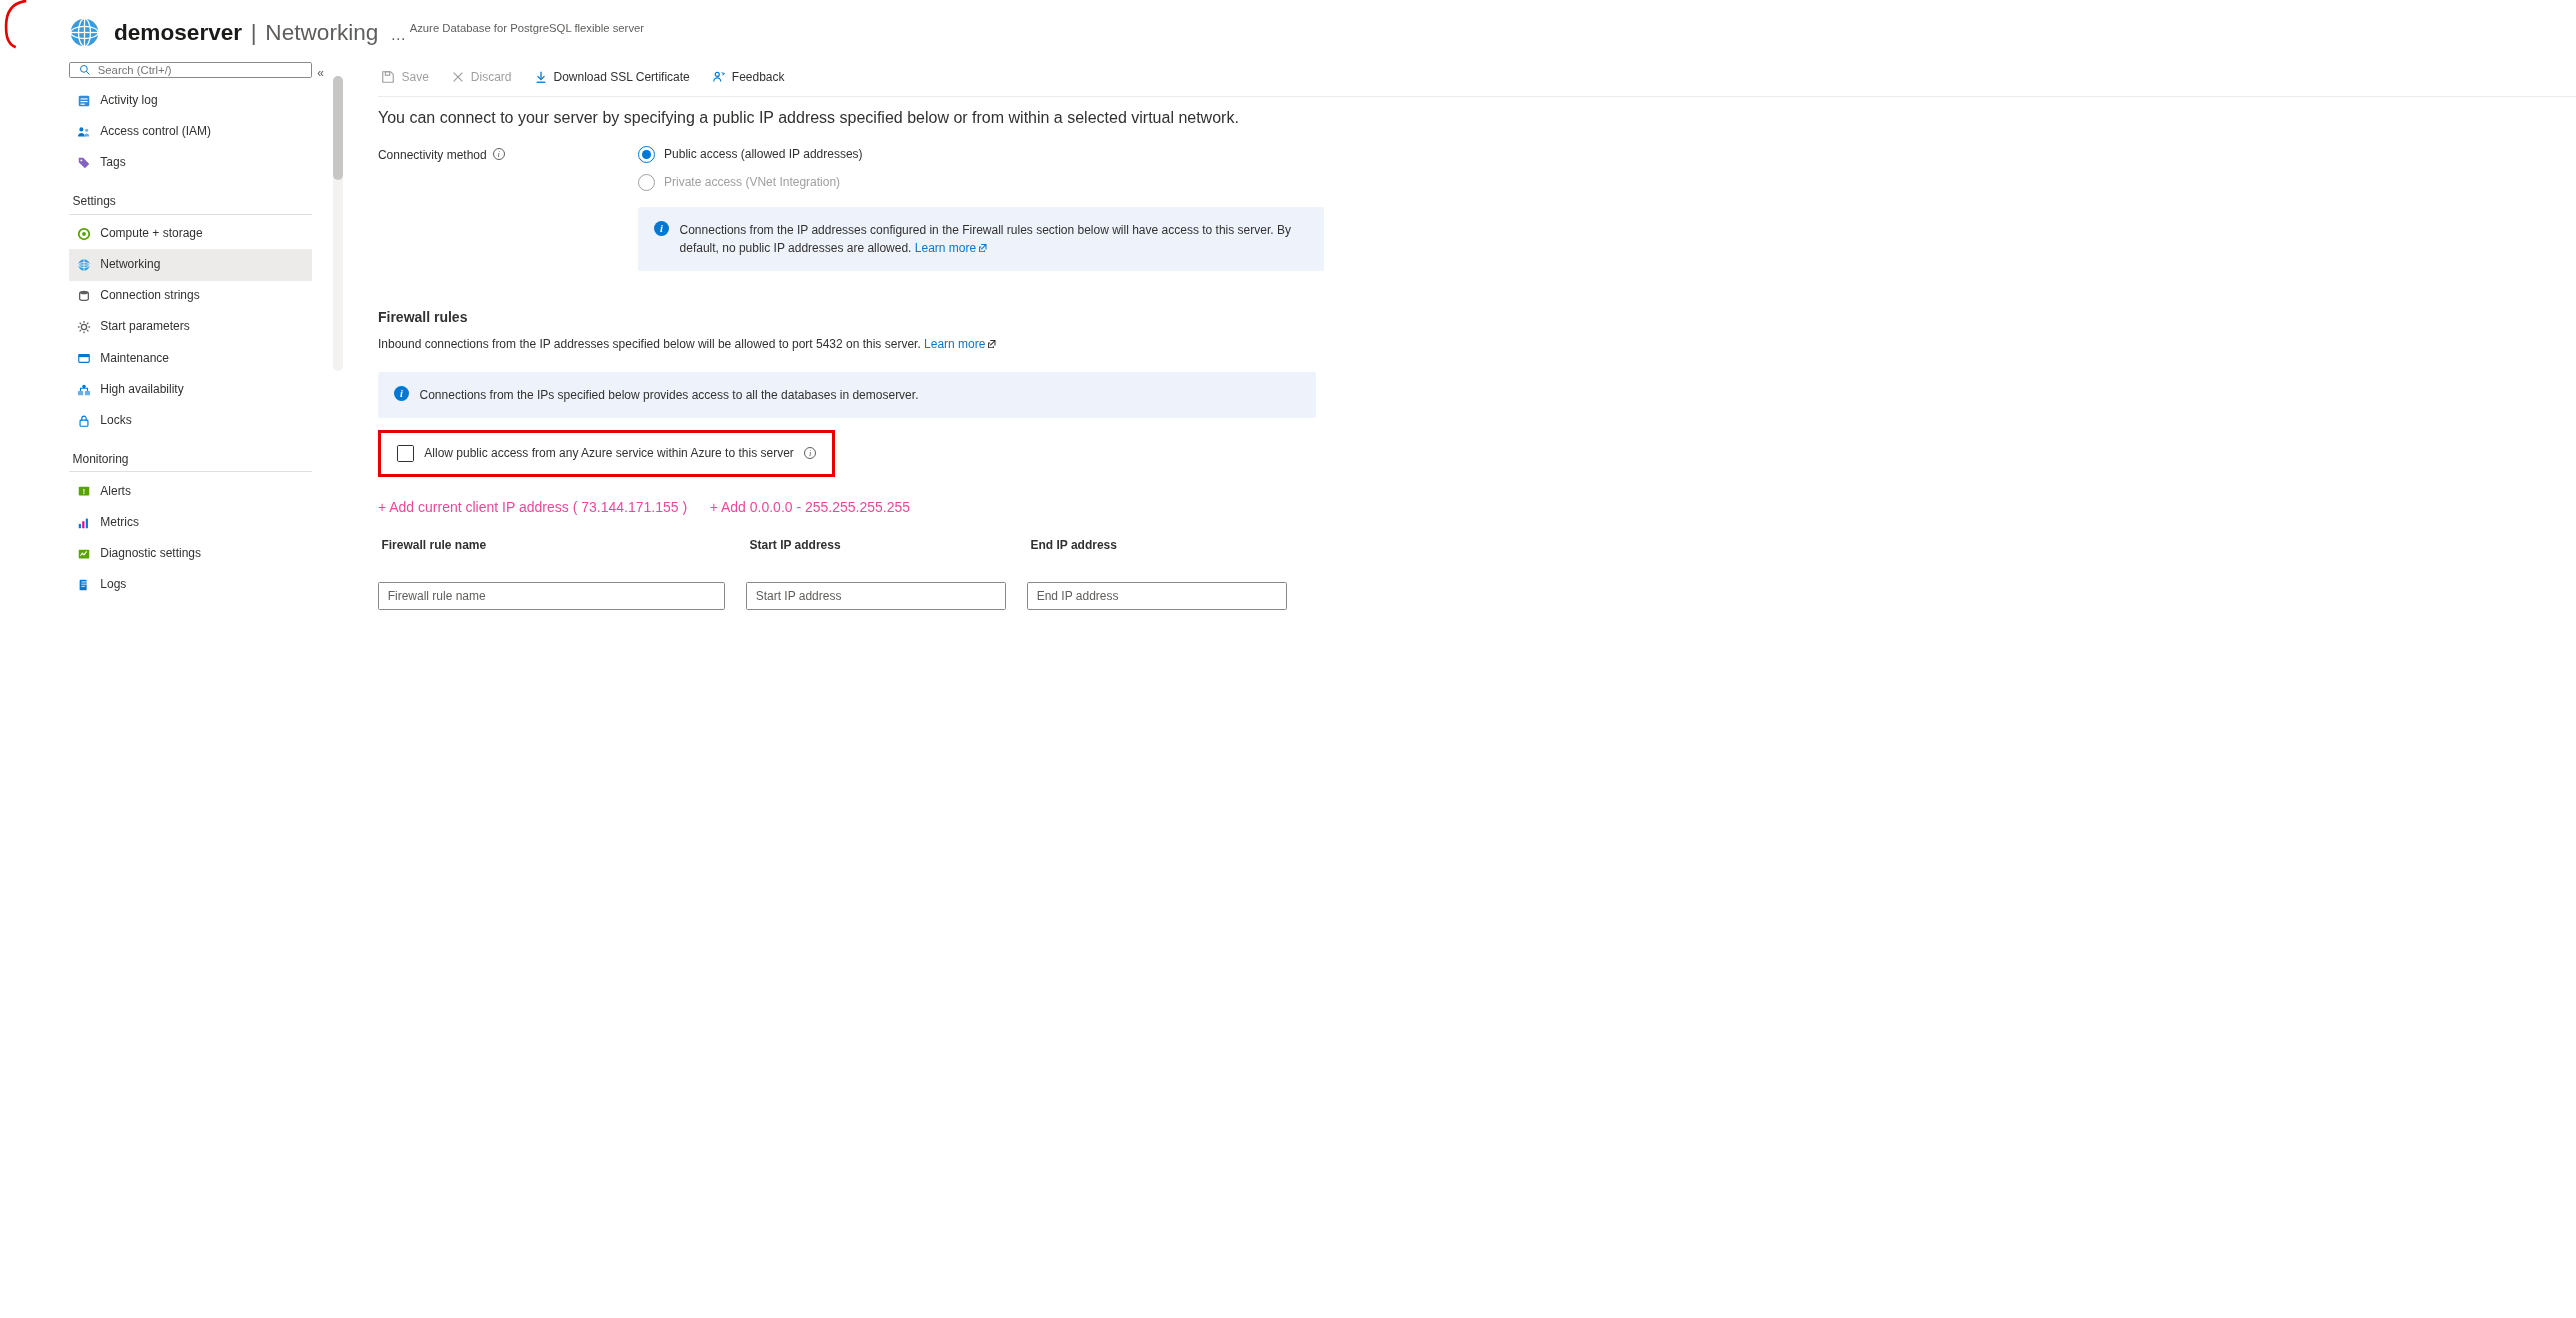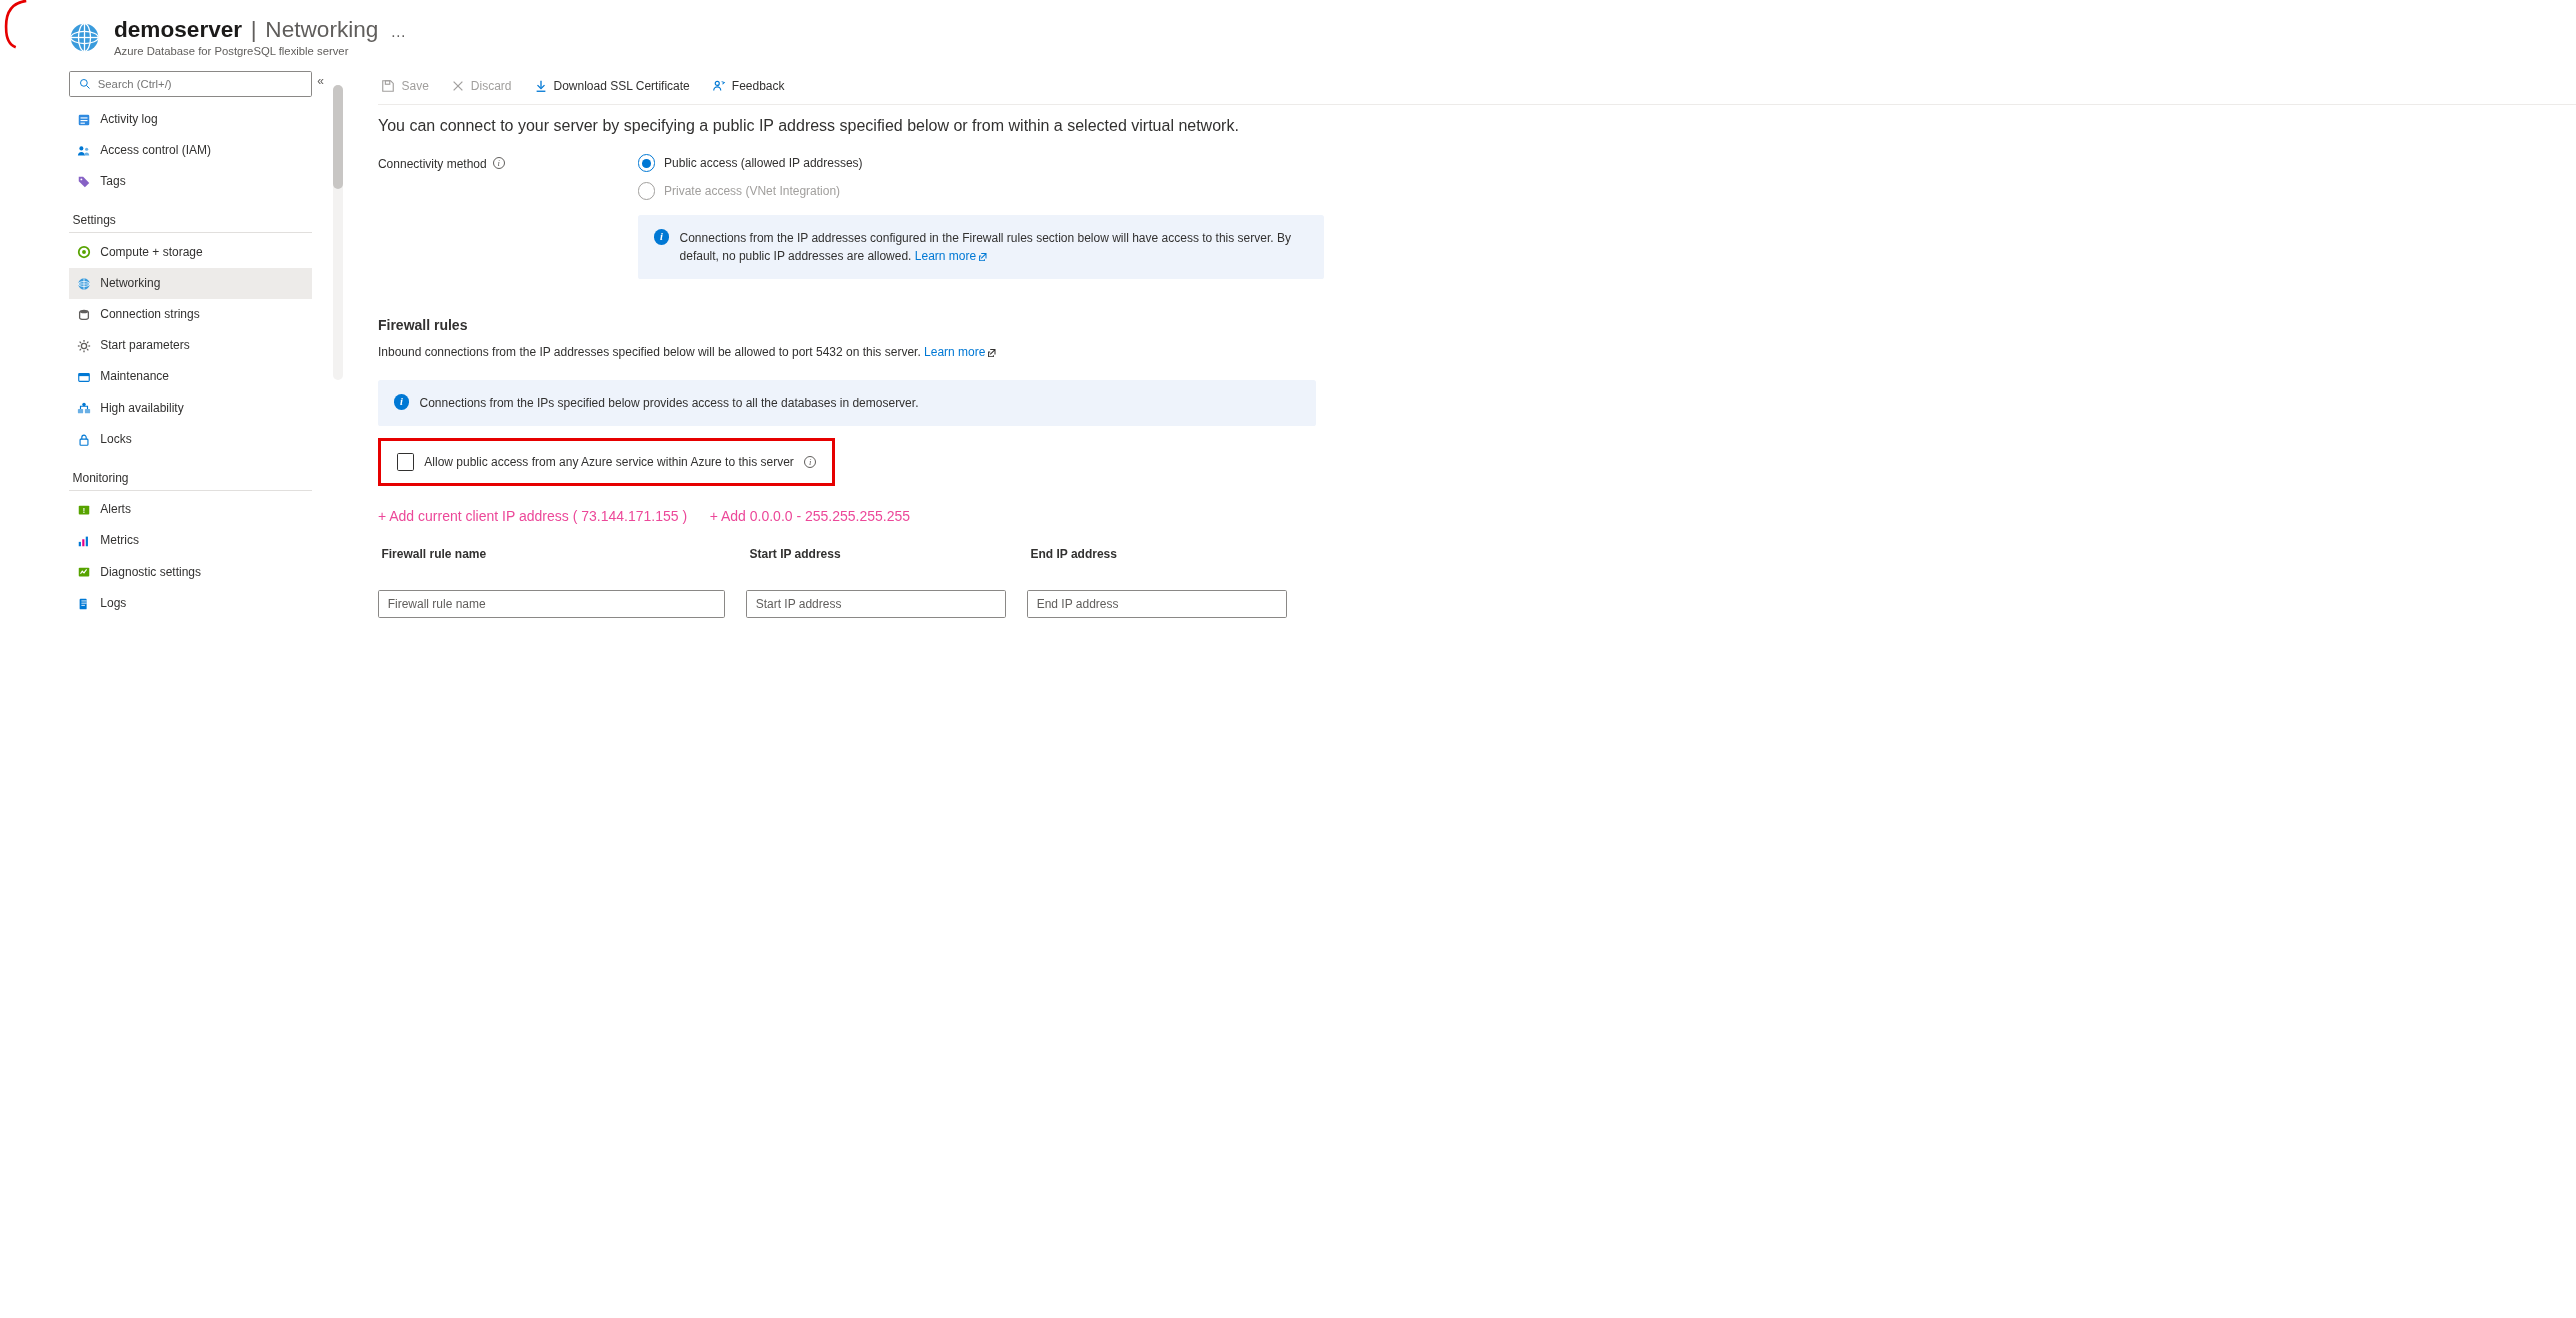--- a/index.html
+++ b/index.html
@@ -6,36 +6,36 @@
   body { font-family: "Segoe UI", -apple-system, BlinkMacSystemFont, sans-serif; font-size: 12px; color: #323130; background: #fff; }
   .page { display: flex; flex-direction: column; height: 100vh; min-width: 1320px; }
 
   
   .annotation-mark { position: absolute; top: 0; left: 0; width: 35px; height: 52px; pointer-events: none; }
   .annotation-mark svg { stroke: #e60000; stroke-width: 3; fill: none; }
 
   
   .header { display: flex; align-items: center; gap: 14px; padding: 17.4px 0 10.4px 69px; }
   .header-icon { width: 31px; height: 31px; flex-shrink: 0; }
-  .header-text { display: flex; flex-direction: column; }
+  .header-text { display: flex; flex-direction: row; }
   .header-title-row { display: flex; align-items: baseline; gap: 8.7px; }
   .title-resource { font-size: 22.6px; font-weight: 600; color: #1b1a19; }
   .title-sep { font-size: 22.6px; font-weight: 300; color: #605e5c; }
   .title-blade { font-size: 22.6px; font-weight: 300; color: #605e5c; }
   .header-ellipsis { font-size: 15.6px; color: #605e5c; padding: 0 3.5px; cursor: pointer; }
   .header-subtype { font-size: 11.3px; color: #605e5c; margin-top: 1.7px; }
 
   
   .body { display: flex; flex: 1; min-height: 0; padding-left: 69px; }
 
   
   .sidebar-col { display: flex; align-items: flex-start; }
   .sidebar { width: 243px; display: flex; flex-direction: column; }
   .search-wrap { padding: 3.5px 0 7px 0; }
-  .search-box { display: flex; align-items: center; gap: 5.2px; border: 0.9px solid #8a8886; border-radius: 1.7px; padding: 3.5px 7px; height: 26px; }
+  .search-box { display: flex; align-items: center; gap: 5.2px; border: 0.9px solid #8a8886; border-radius: 1.7px; padding: 3.5px 7px; height: 16px; }
   .search-box input { border: none; outline: none; flex: 1; font-size: 11.3px; color: #323130; }
   .collapse-chevron { padding: 7px 5.2px; cursor: pointer; color: #605e5c; font-size: 12px; }
   .nav { list-style: none; }
   .nav .group-head { font-size: 12px; font-weight: 400; color: #323130; padding: 15.6px 0 5.2px 3.5px; border-bottom: 0.9px solid #e1dfdd; margin-bottom: 3.5px; }
   .nav-item { display: flex; align-items: flex-start; gap: 8.7px; padding: 7.8px 7px; cursor: pointer; font-size: 12px; color: #323130; border-radius: 0; }
   .nav-item.selected { background: #edebe9; }
   .nav-icon { width: 15.6px; height: 15.6px; flex-shrink: 0; display: flex; align-items: center; justify-content: center; }
   .nav-scroll { width: 10.4px; background: #f3f2f1; border-radius: 5.2px; margin-left: 3.5px; height: 295px; margin-top: 17.4px; position: relative; }
   .nav-scroll .thumb { position: absolute; top: 0; width: 10.4px; height: 104px; background: #c8c6c4; border-radius: 5.2px; }
 

